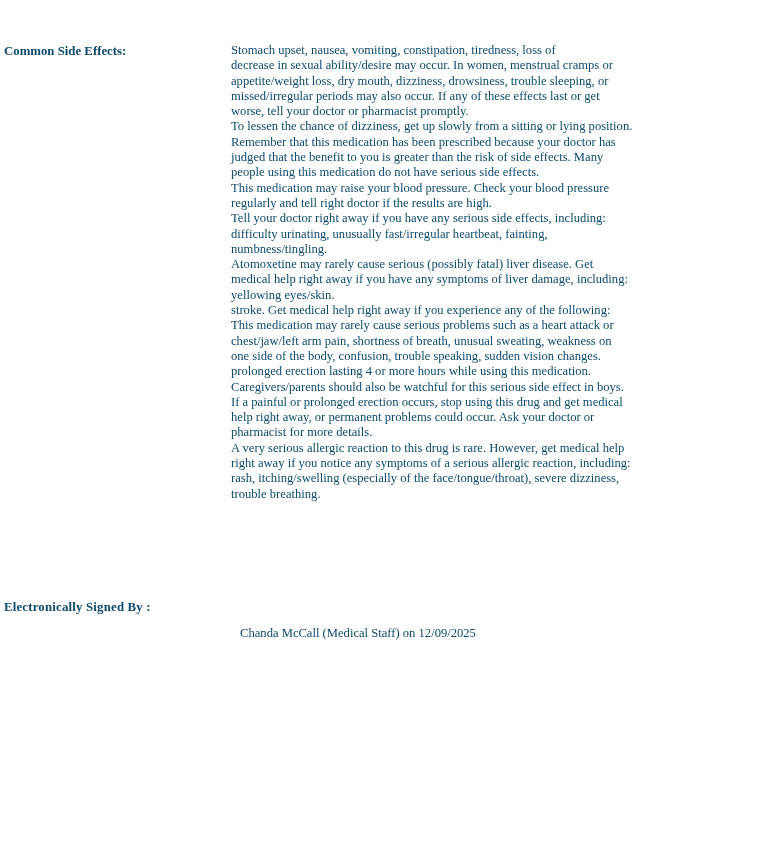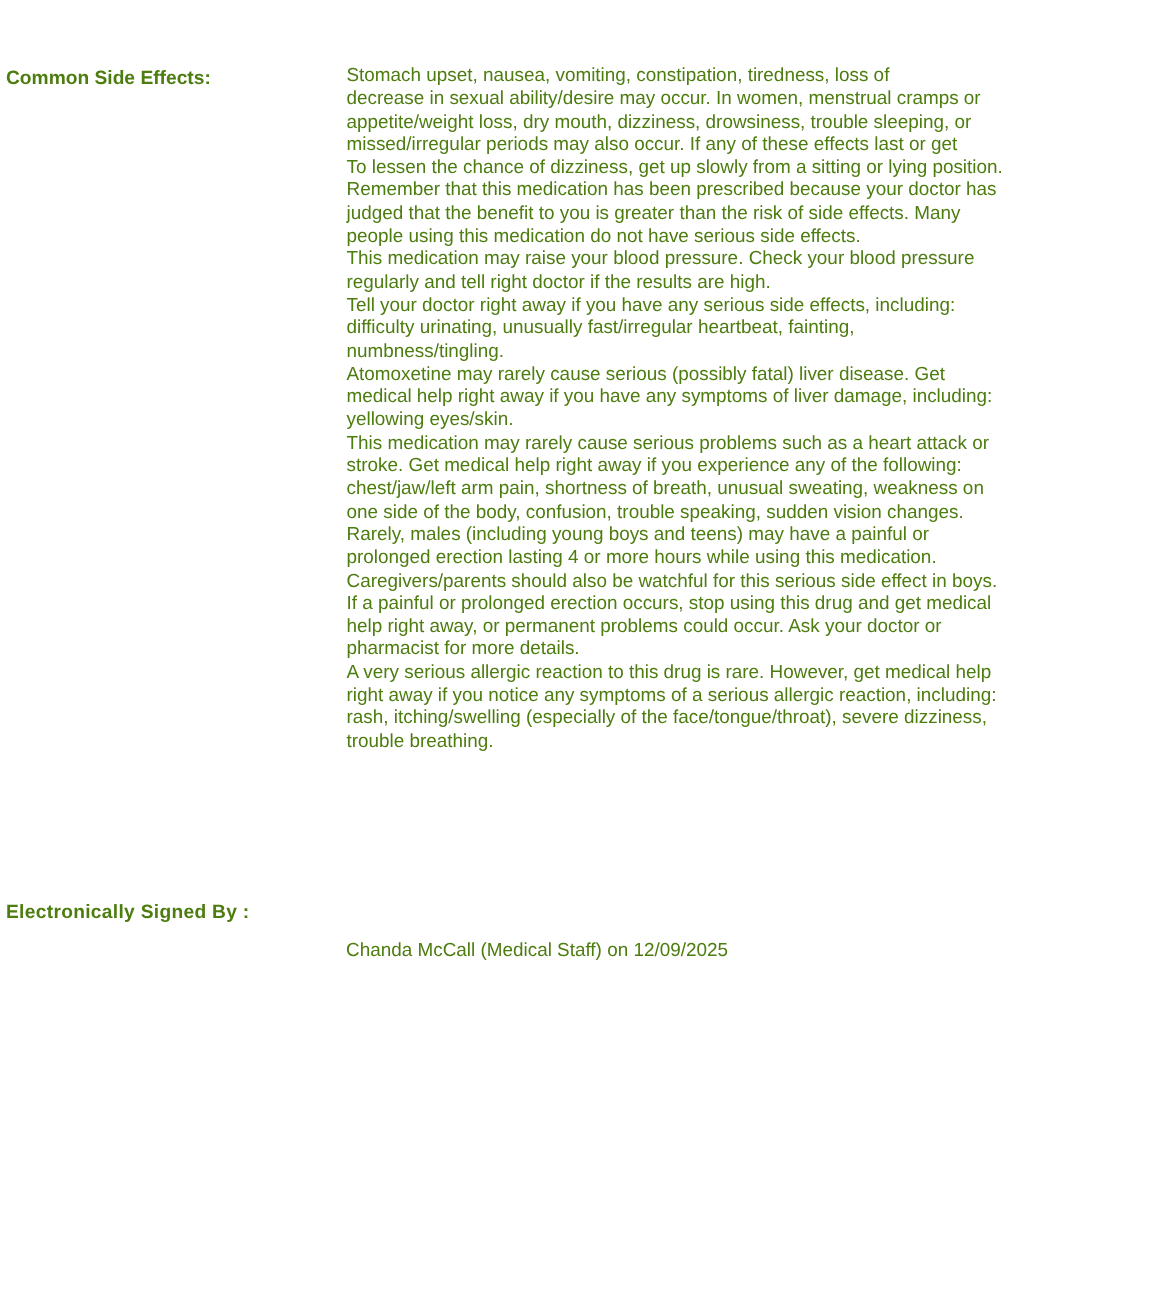--- a/index.html
+++ b/index.html
@@ -5,22 +5,22 @@
   html, body {
     margin: 0;
     padding: 0;
     background: #ffffff;
   }
   .page {
     position: relative;
     width: 768px;
     height: 864px;
     background: #ffffff;
-    color: #4d7c0f;
-    font-family: Liberation Sans, sans-serif;
+    color: #0c4a6e;
+    font-family: Liberation Serif, serif;
     overflow: hidden;
   }
   .section-label {
     position: absolute;
     left: 4px;
     top: 44px;
     font-weight: bold;
     font-size: 12.8px;
     line-height: 15px;
     white-space: pre;
@@ -63,37 +63,37 @@
 
 <div class="page">
 
   <div class="section-label">Common Side Effects:</div>
 
   <div class="body-text">
       <div class="body-line">Stomach upset, nausea, vomiting, constipation, tiredness, loss of</div>
       <div class="body-line">decrease in sexual ability/desire may occur. In women, menstrual cramps or</div>
       <div class="body-line">appetite/weight loss, dry mouth, dizziness, drowsiness, trouble sleeping, or</div>
       <div class="body-line">missed/irregular periods may also occur. If any of these effects last or get</div>
+      <div class="body-line">worse, tell your doctor or pharmacist promptly.</div>
       <div class="body-line">To lessen the chance of dizziness, get up slowly from a sitting or lying position.</div>
       <div class="body-line">Remember that this medication has been prescribed because your doctor has</div>
       <div class="body-line">judged that the benefit to you is greater than the risk of side effects. Many</div>
       <div class="body-line">people using this medication do not have serious side effects.</div>
       <div class="body-line">This medication may raise your blood pressure. Check your blood pressure</div>
       <div class="body-line">regularly and tell right doctor if the results are high.</div>
       <div class="body-line">Tell your doctor right away if you have any serious side effects, including:</div>
       <div class="body-line">difficulty urinating, unusually fast/irregular heartbeat, fainting,</div>
       <div class="body-line">numbness/tingling.</div>
       <div class="body-line">Atomoxetine may rarely cause serious (possibly fatal) liver disease. Get</div>
       <div class="body-line">medical help right away if you have any symptoms of liver damage, including:</div>
       <div class="body-line">yellowing eyes/skin.</div>
+      <div class="body-line">stroke. Get medical help right away if you experience any of the following:</div>
       <div class="body-line">This medication may rarely cause serious problems such as a heart attack or</div>
-      <div class="body-line">stroke. Get medical help right away if you experience any of the following:</div>
       <div class="body-line">chest/jaw/left arm pain, shortness of breath, unusual sweating, weakness on</div>
       <div class="body-line">one side of the body, confusion, trouble speaking, sudden vision changes.</div>
-      <div class="body-line">Rarely, males (including young boys and teens) may have a painful or</div>
       <div class="body-line">prolonged erection lasting 4 or more hours while using this medication.</div>
       <div class="body-line">Caregivers/parents should also be watchful for this serious side effect in boys.</div>
       <div class="body-line">If a painful or prolonged erection occurs, stop using this drug and get medical</div>
       <div class="body-line">help right away, or permanent problems could occur. Ask your doctor or</div>
       <div class="body-line">pharmacist for more details.</div>
       <div class="body-line">A very serious allergic reaction to this drug is rare. However, get medical help</div>
       <div class="body-line">right away if you notice any symptoms of a serious allergic reaction, including:</div>
       <div class="body-line">rash, itching/swelling (especially of the face/tongue/throat), severe dizziness,</div>
       <div class="body-line">trouble breathing.</div>
     </div>

